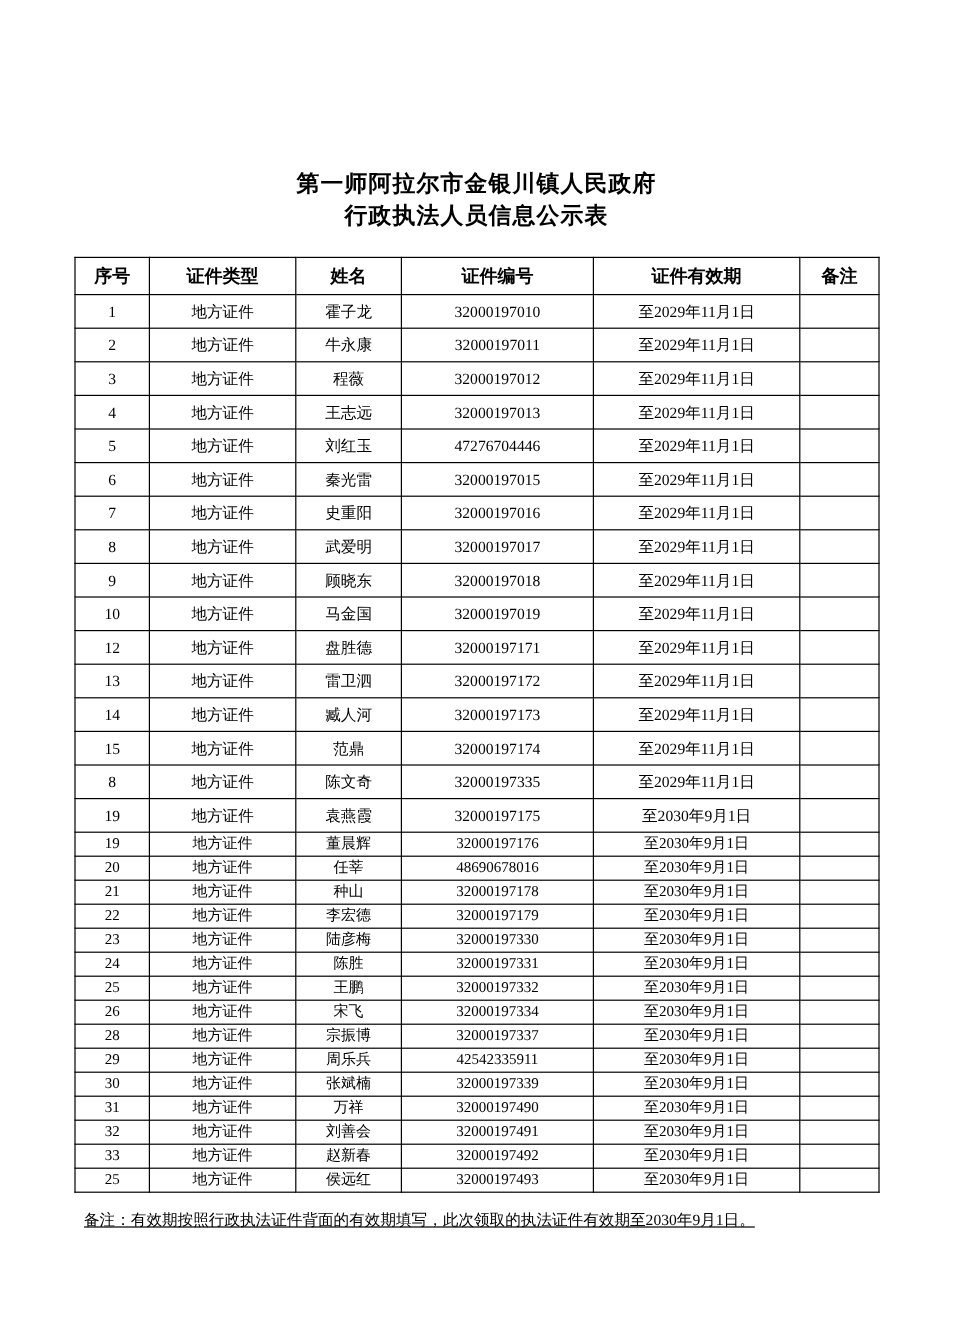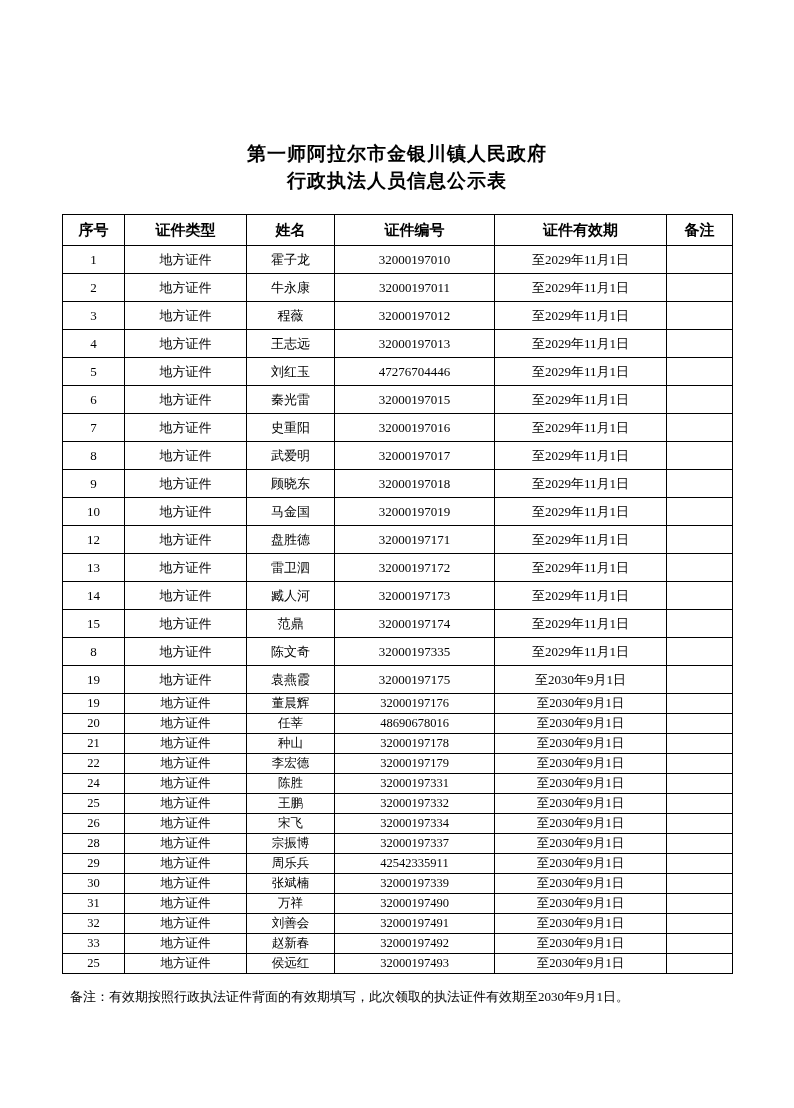--- a/index.html
+++ b/index.html
@@ -60,20 +60,21 @@
 
   tbody tr.tall td { height: 27px; }
   tbody tr.short td { height: 19px; font-size: 12.5px; }
 
   .note {
     margin-top: 13px;
     font-size: 13px;
     line-height: 20px;
     text-indent: 0;
     padding-left: 8px;
+    text-decoration: underline;
   }
 </style>
 </head>
 <body>
 
 <div class="page">
 
   <div class="title-block">
     <div class="title-line1">第一师阿拉尔市金银川镇人民政府</div>
     <div class="title-line2">行政执法人员信息公示表</div>
@@ -253,20 +254,28 @@
         </tr>
         <tr class="short">
           <td>22</td>
           <td>地方证件</td>
           <td>李宏德</td>
           <td>32000197179</td>
           <td>至2030年9月1日</td>
           <td></td>
         </tr>
         <tr class="short">
+          <td>23</td>
+          <td>地方证件</td>
+          <td>陆彦梅</td>
+          <td>32000197330</td>
+          <td>至2030年9月1日</td>
+          <td></td>
+        </tr>
+        <tr class="short">
           <td>24</td>
           <td>地方证件</td>
           <td>陈胜</td>
           <td>32000197331</td>
           <td>至2030年9月1日</td>
           <td></td>
         </tr>
         <tr class="short">
           <td>25</td>
           <td>地方证件</td>

